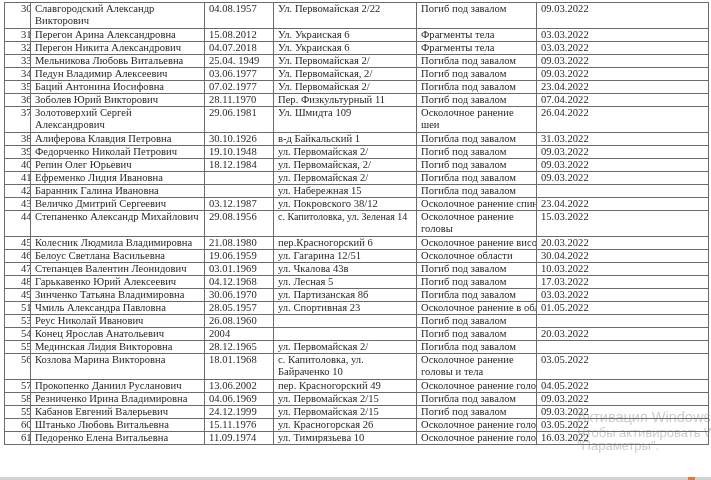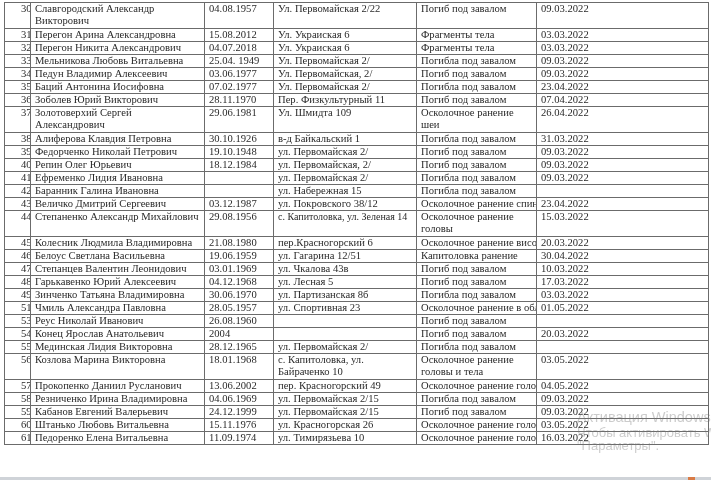--- a/index.html
+++ b/index.html
@@ -194,21 +194,21 @@
           <td class="dob">21.08.1980</td>
           <td class="addr">пер.Красногорский 6</td>
           <td class="cause">Осколочное ранение височной доли головы</td>
           <td class="date">20.03.2022</td>
         </tr>
         <tr>
           <td class="num">46</td>
           <td class="name">Белоус Светлана Васильевна</td>
           <td class="dob">19.06.1959</td>
           <td class="addr">ул. Гагарина 12/51</td>
-          <td class="cause">Капитоловка ранение</td>
+          <td class="cause">Осколочное области</td>
           <td class="date">30.04.2022</td>
         </tr>
         <tr>
           <td class="num">47</td>
           <td class="name">Степанцев Валентин Леонидович</td>
           <td class="dob">03.01.1969</td>
           <td class="addr">ул. Чкалова 43в</td>
           <td class="cause">Погиб под завалом</td>
           <td class="date">10.03.2022</td>
         </tr>

